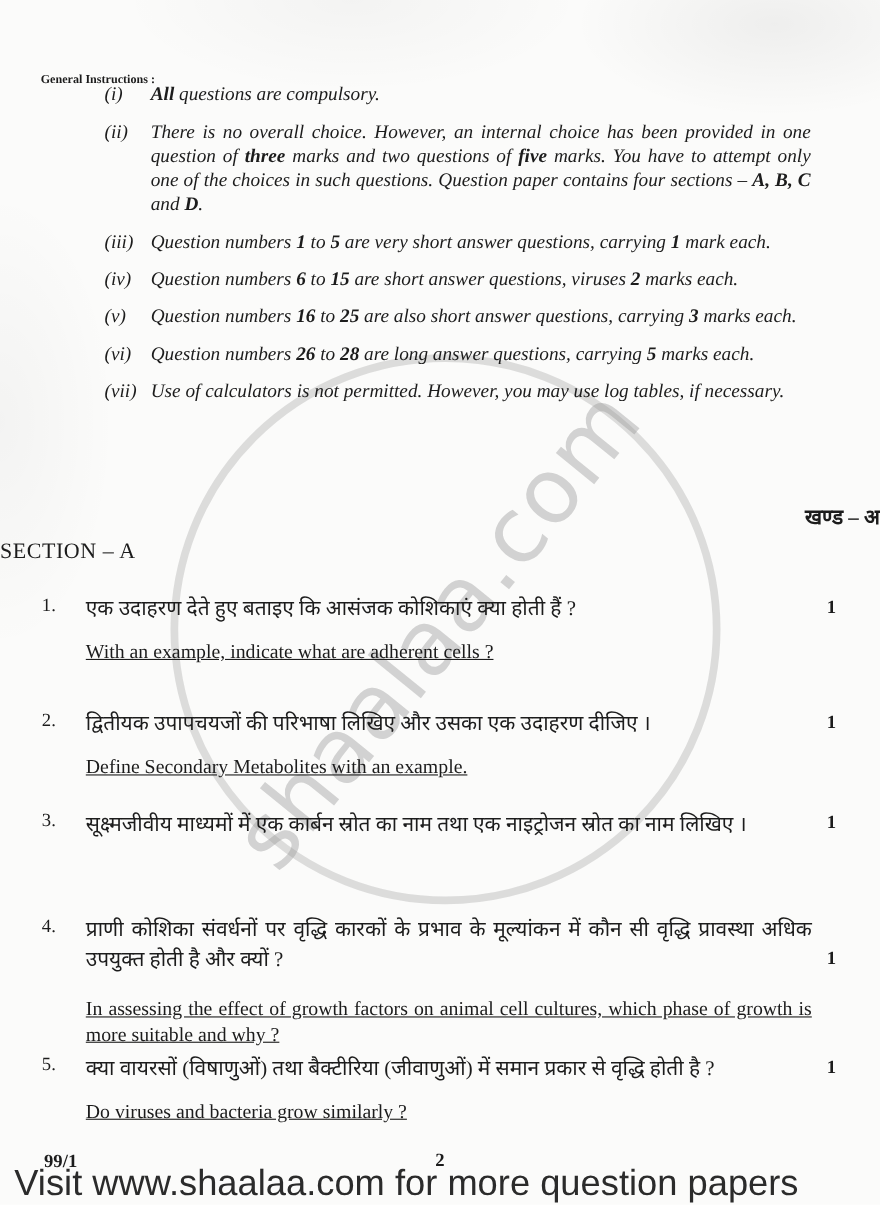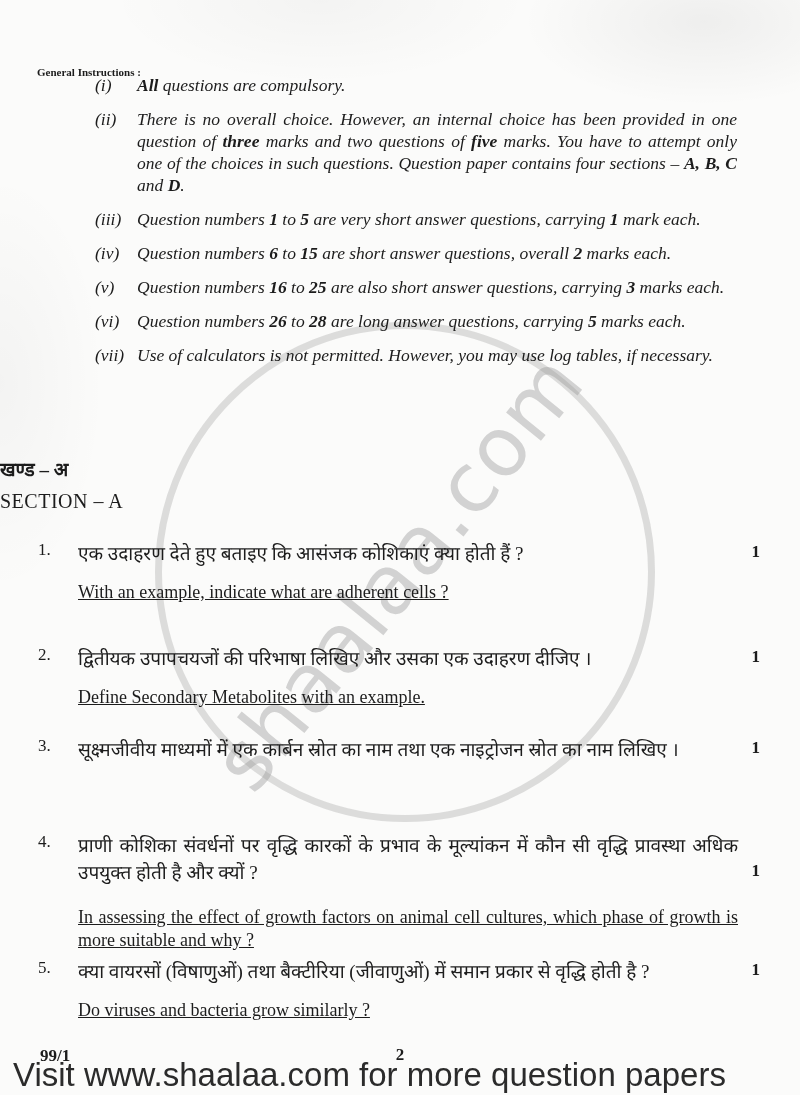--- a/index.html
+++ b/index.html
@@ -39,21 +39,21 @@
   .instructions{
     position:absolute;left:95px;top:74px;width:642px;
   }
   .inst-item{display:flex;margin-bottom:12px;font-style:italic;font-size:17.5px;line-height:22px;}
   .inst-label{width:42px;flex:0 0 42px;}
   .inst-text{flex:1;text-align:justify;}
   .b{font-weight:bold;}
   
   .sec-hindi{
     position:absolute;left:0;top:456px;width:100%;
-    text-align:left;font-weight:bold;font-size:19px;
+    text-align:right;font-weight:bold;font-size:19px;
   }
   .sec-english{
     position:absolute;left:0;top:490px;width:100%;
     text-align:left;font-weight:normal;font-size:20px;letter-spacing:0.5px;
   }
   
   .q{position:absolute;left:38px;width:722px;display:flex;align-items:flex-start;}
   .qnum{width:40px;flex:0 0 40px;font-size:17px;}
   .qbody{flex:1;min-width:0;}
   .qhindi{font-size:19px;line-height:27px;}
@@ -90,21 +90,21 @@
       <div class="inst-item">
         <span class="inst-label">(ii)</span>
         <span class="inst-text"><span>There is no overall choice. However, an internal choice has been provided in one question of </span><span class="b">three</span><span> marks and two questions of </span><span class="b">five</span><span> marks. You have to attempt only one of the choices in such questions. Question paper contains four sections – </span><span class="b">A, B, C</span><span> and </span><span class="b">D</span><span>.</span></span>
       </div>
       <div class="inst-item">
         <span class="inst-label">(iii)</span>
         <span class="inst-text"><span>Question numbers </span><span class="b">1</span><span> to </span><span class="b">5</span><span> are very short answer questions, carrying </span><span class="b">1</span><span> mark each.</span></span>
       </div>
       <div class="inst-item">
         <span class="inst-label">(iv)</span>
-        <span class="inst-text"><span>Question numbers </span><span class="b">6</span><span> to </span><span class="b">15</span><span> are short answer questions, overall </span><span class="b">2</span><span> marks each.</span></span>
+        <span class="inst-text"><span>Question numbers </span><span class="b">6</span><span> to </span><span class="b">15</span><span> are short answer questions, viruses </span><span class="b">2</span><span> marks each.</span></span>
       </div>
       <div class="inst-item">
         <span class="inst-label">(v)</span>
         <span class="inst-text"><span>Question numbers </span><span class="b">16</span><span> to </span><span class="b">25</span><span> are also short answer questions, carrying </span><span class="b">3</span><span> marks each.</span></span>
       </div>
       <div class="inst-item">
         <span class="inst-label">(vi)</span>
         <span class="inst-text"><span>Question numbers </span><span class="b">26</span><span> to </span><span class="b">28</span><span> are long answer questions, carrying </span><span class="b">5</span><span> marks each.</span></span>
       </div>
       <div class="inst-item">

